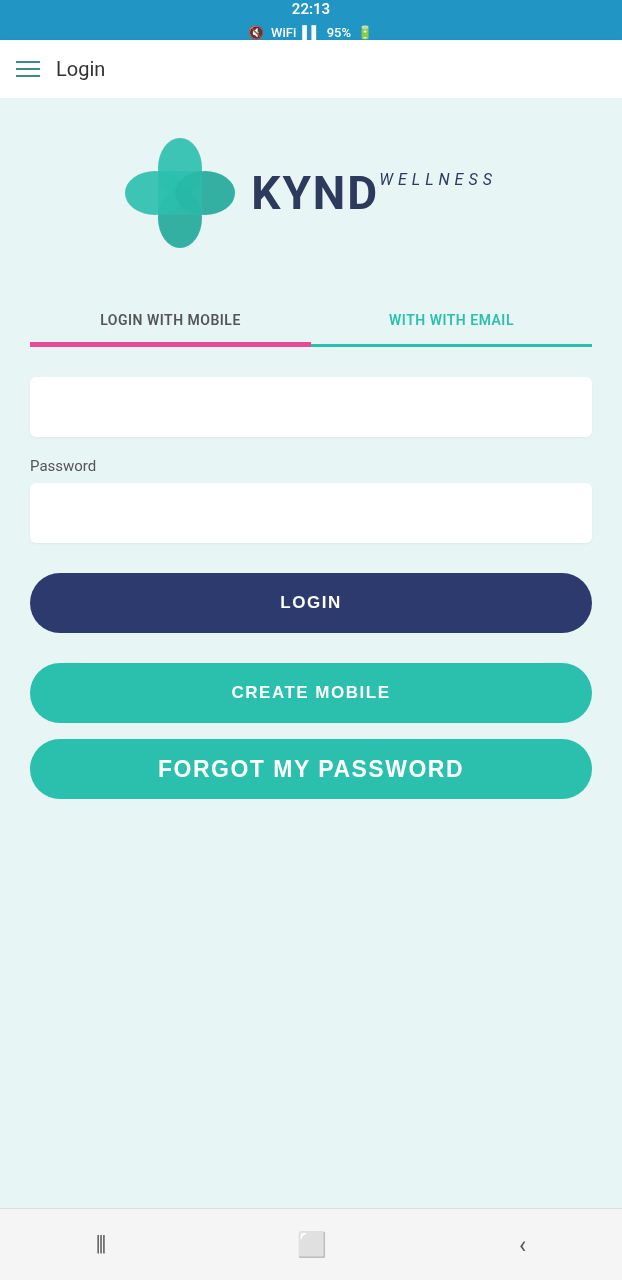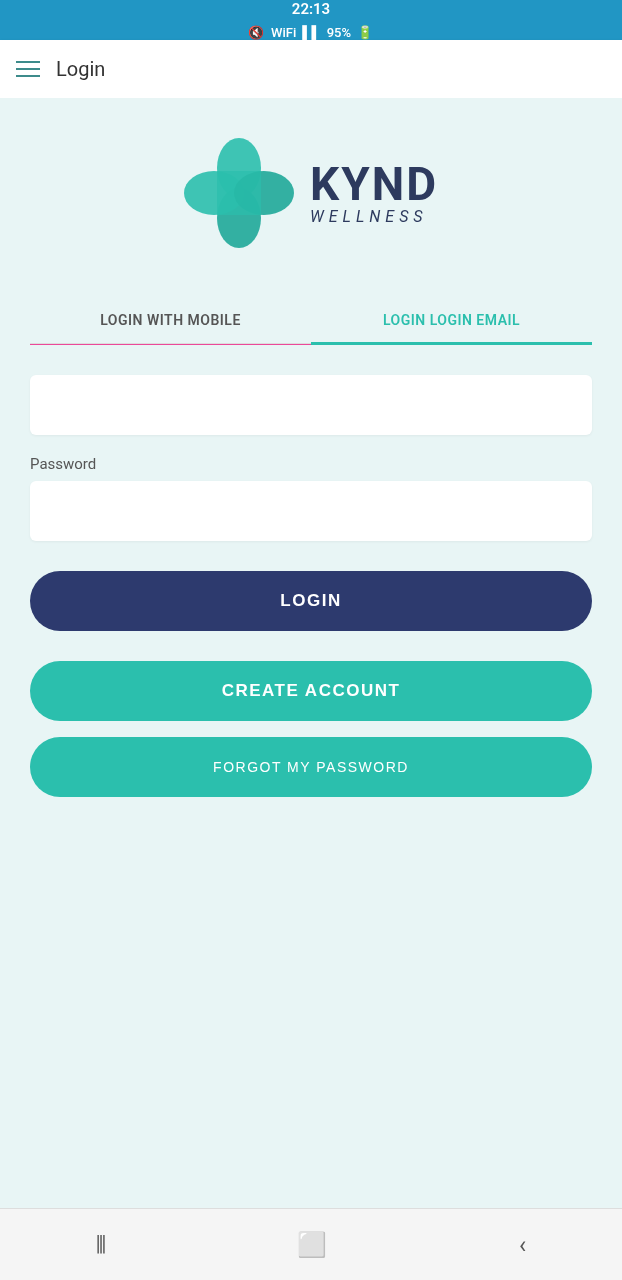--- a/index.html
+++ b/index.html
@@ -87,21 +87,21 @@
     
     .logo-container {
       display: flex;
       align-items: center;
       gap: 16px;
       margin-bottom: 50px;
     }
 
     .logo-text {
       display: flex;
-      flex-direction: column;
+      flex-direction: row;
     }
 
     .logo-brand {
       font-size: 46px;
       font-weight: 700;
       color: #2d3a5e;
       letter-spacing: 2px;
       line-height: 1;
     }
 
@@ -134,21 +134,21 @@
       margin-bottom: -2px;
     }
 
     .tab.active {
       color: #2bbfad;
       border-bottom: 3px solid #2bbfad;
     }
 
     .tab.inactive {
       color: #555;
-      border-bottom: 1px solid #ec4899;
+      border-bottom: 5px solid #ec4899;
     }
 
     
     .form-group {
       width: 100%;
       margin-bottom: 20px;
     }
 
     .form-label {
       font-size: 15px;
@@ -199,22 +199,22 @@
       margin-bottom: 16px;
     }
 
     .btn-forgot {
       width: 100%;
       height: 60px;
       background: #2bbfad;
       color: white;
       border: none;
       border-radius: 30px;
-      font-size: 14px;
-      font-weight: 400;
+      font-size: 23px;
+      font-weight: 700;
       letter-spacing: 1.5px;
       cursor: pointer;
     }
 
     
     .nav-bar {
       height: 72px;
       background: #f5f5f5;
       display: flex;
       align-items: center;
@@ -274,35 +274,35 @@
       <rect x="33" y="33" width="44" height="44" fill="#2bbfad" opacity="0.7"></rect>
     </svg>
     <div class="logo-text">
       <span class="logo-brand">KYND</span>
       <span class="logo-sub">WELLNESS</span>
     </div>
   </div>
 
   <div class="tabs-container">
     <div class="tab inactive">LOGIN WITH MOBILE</div>
-    <div class="tab active">LOGIN LOGIN EMAIL</div>
+    <div class="tab active">WITH WITH EMAIL</div>
   </div>
 
   <div class="form-group">
     <input class="form-input" type="email" style="">
   </div>
 
   <div class="form-group">
     <label class="form-label">Password</label>
     <input class="form-input" type="password" style="">
   </div>
 
   <button class="btn-login">LOGIN</button>
 
-  <button class="btn-create">CREATE ACCOUNT</button>
+  <button class="btn-create">CREATE MOBILE</button>
 
   <button class="btn-forgot">FORGOT MY PASSWORD</button>
 
 </div>
 
 <div class="nav-bar">
   <span class="nav-icon">⦀</span>
   <span class="nav-icon">⬜</span>
   <span class="nav-icon">‹</span>
 </div>

